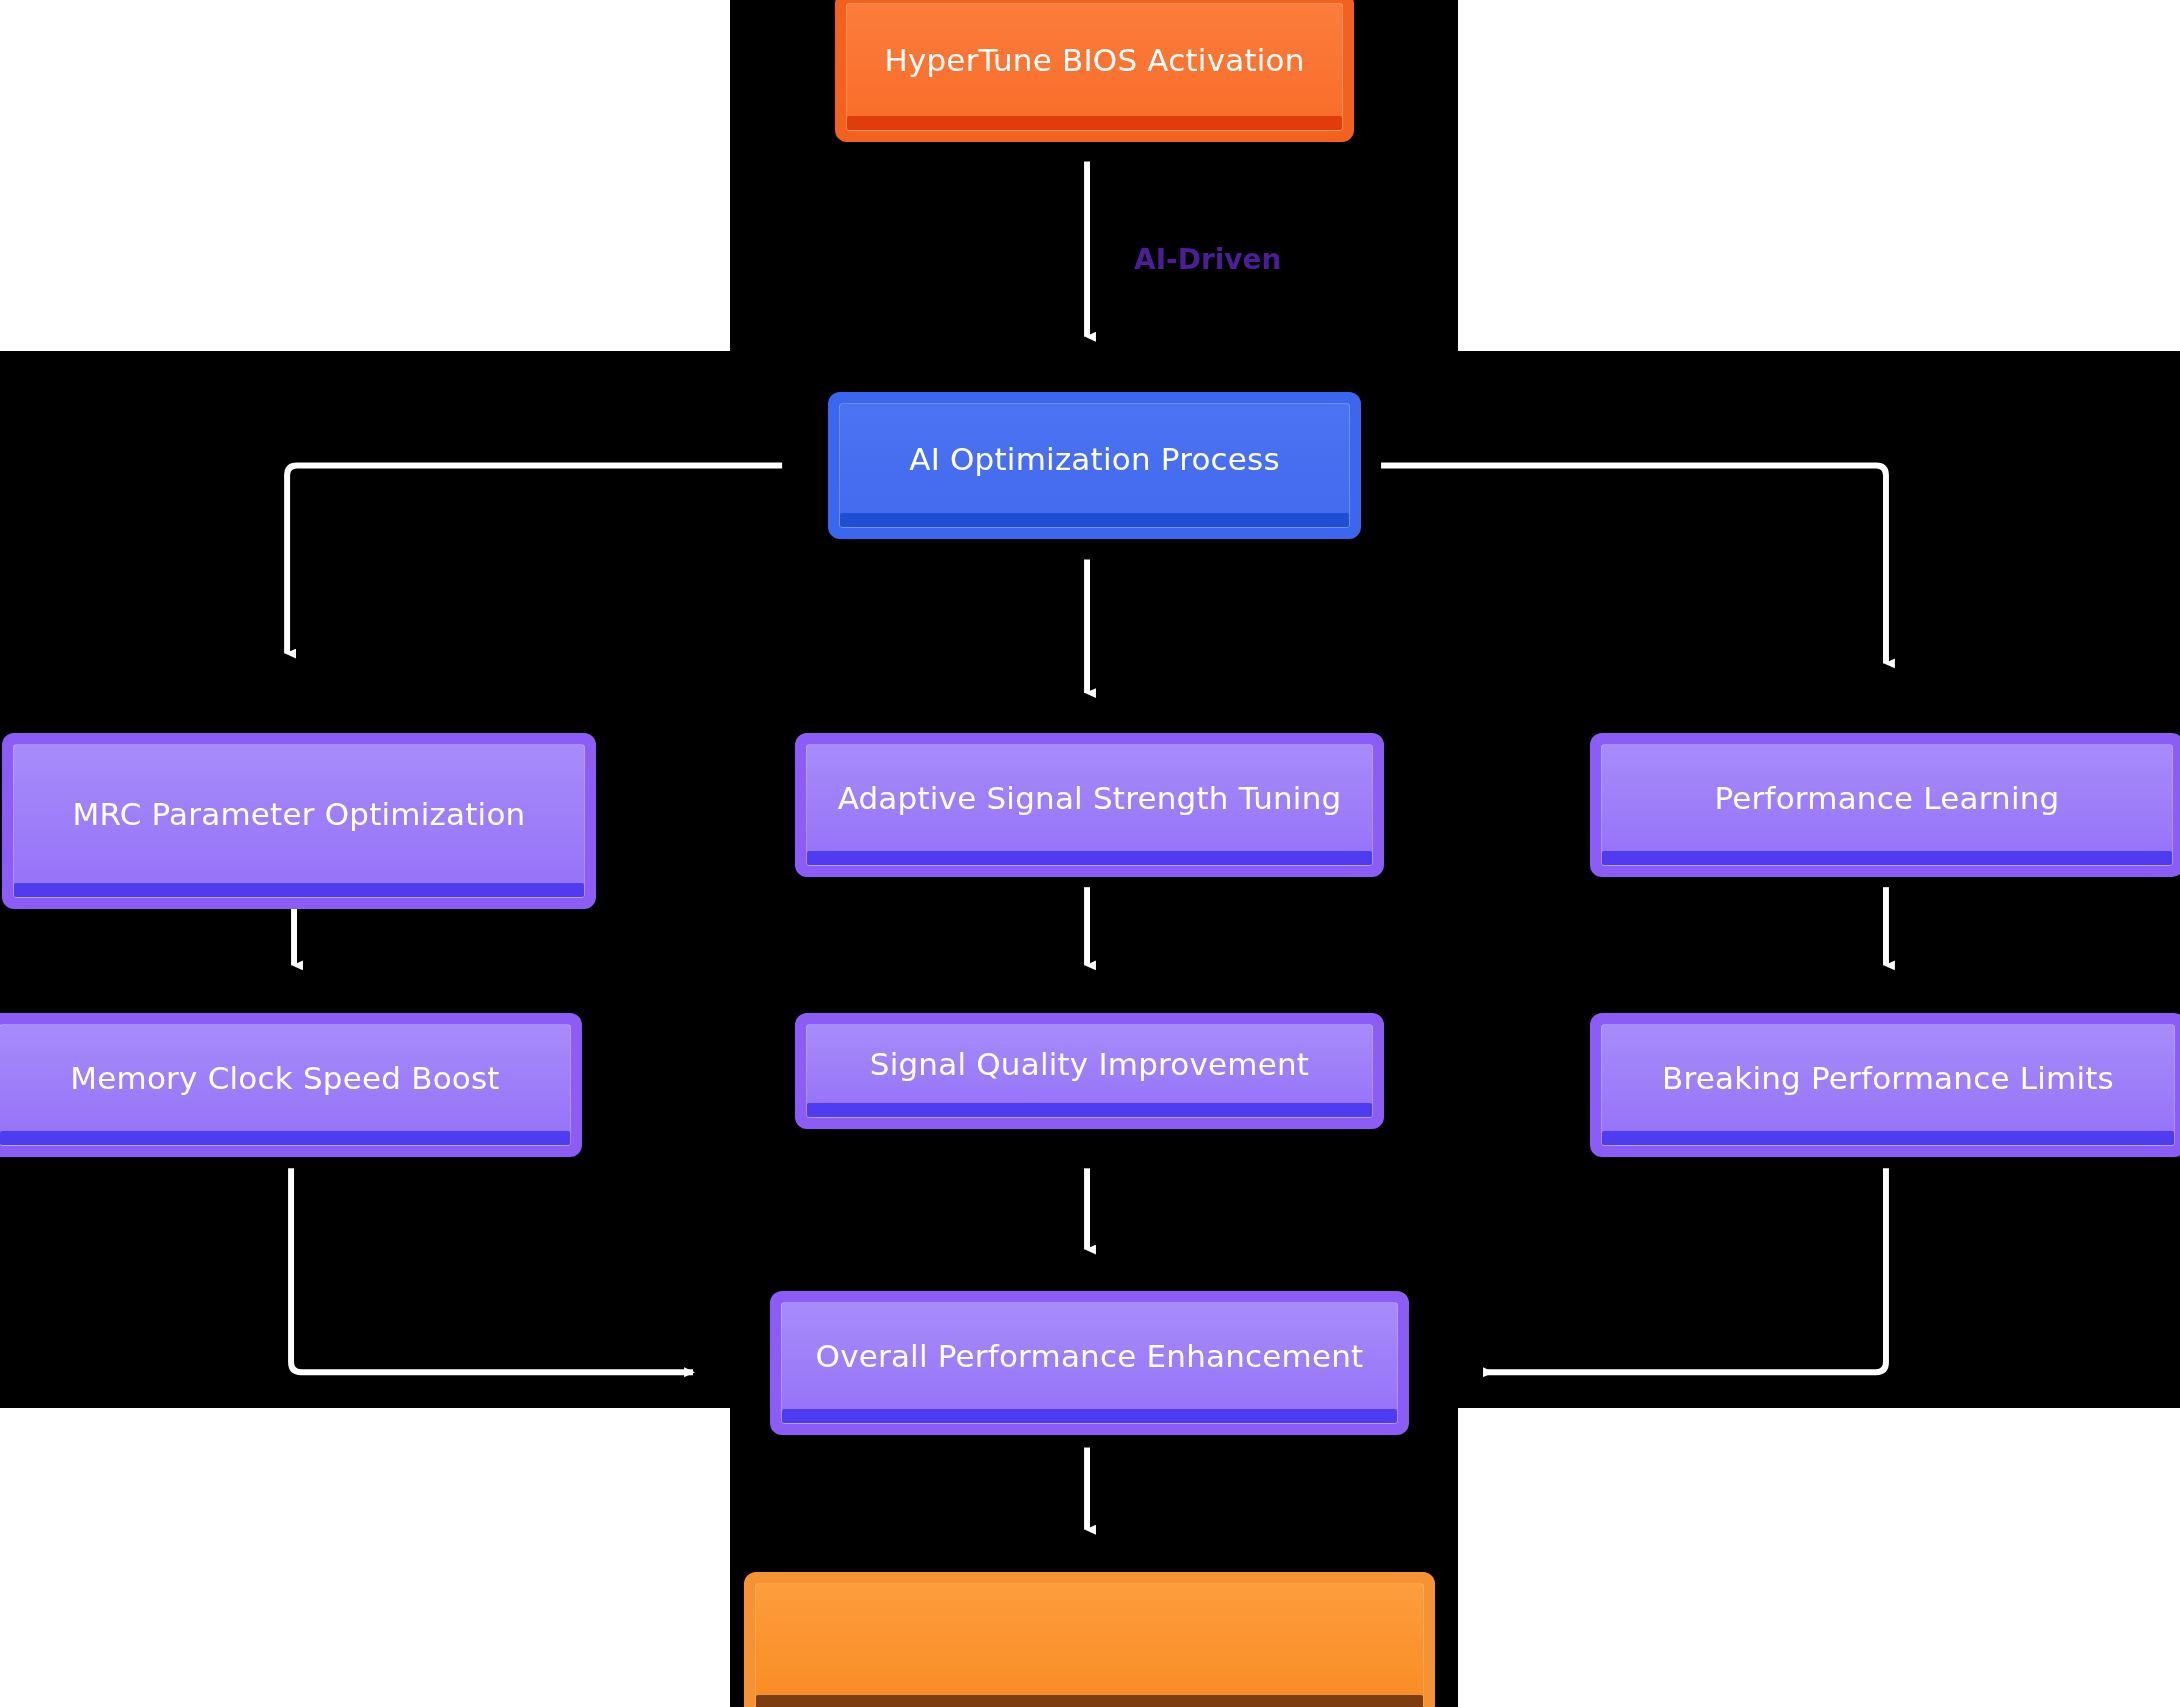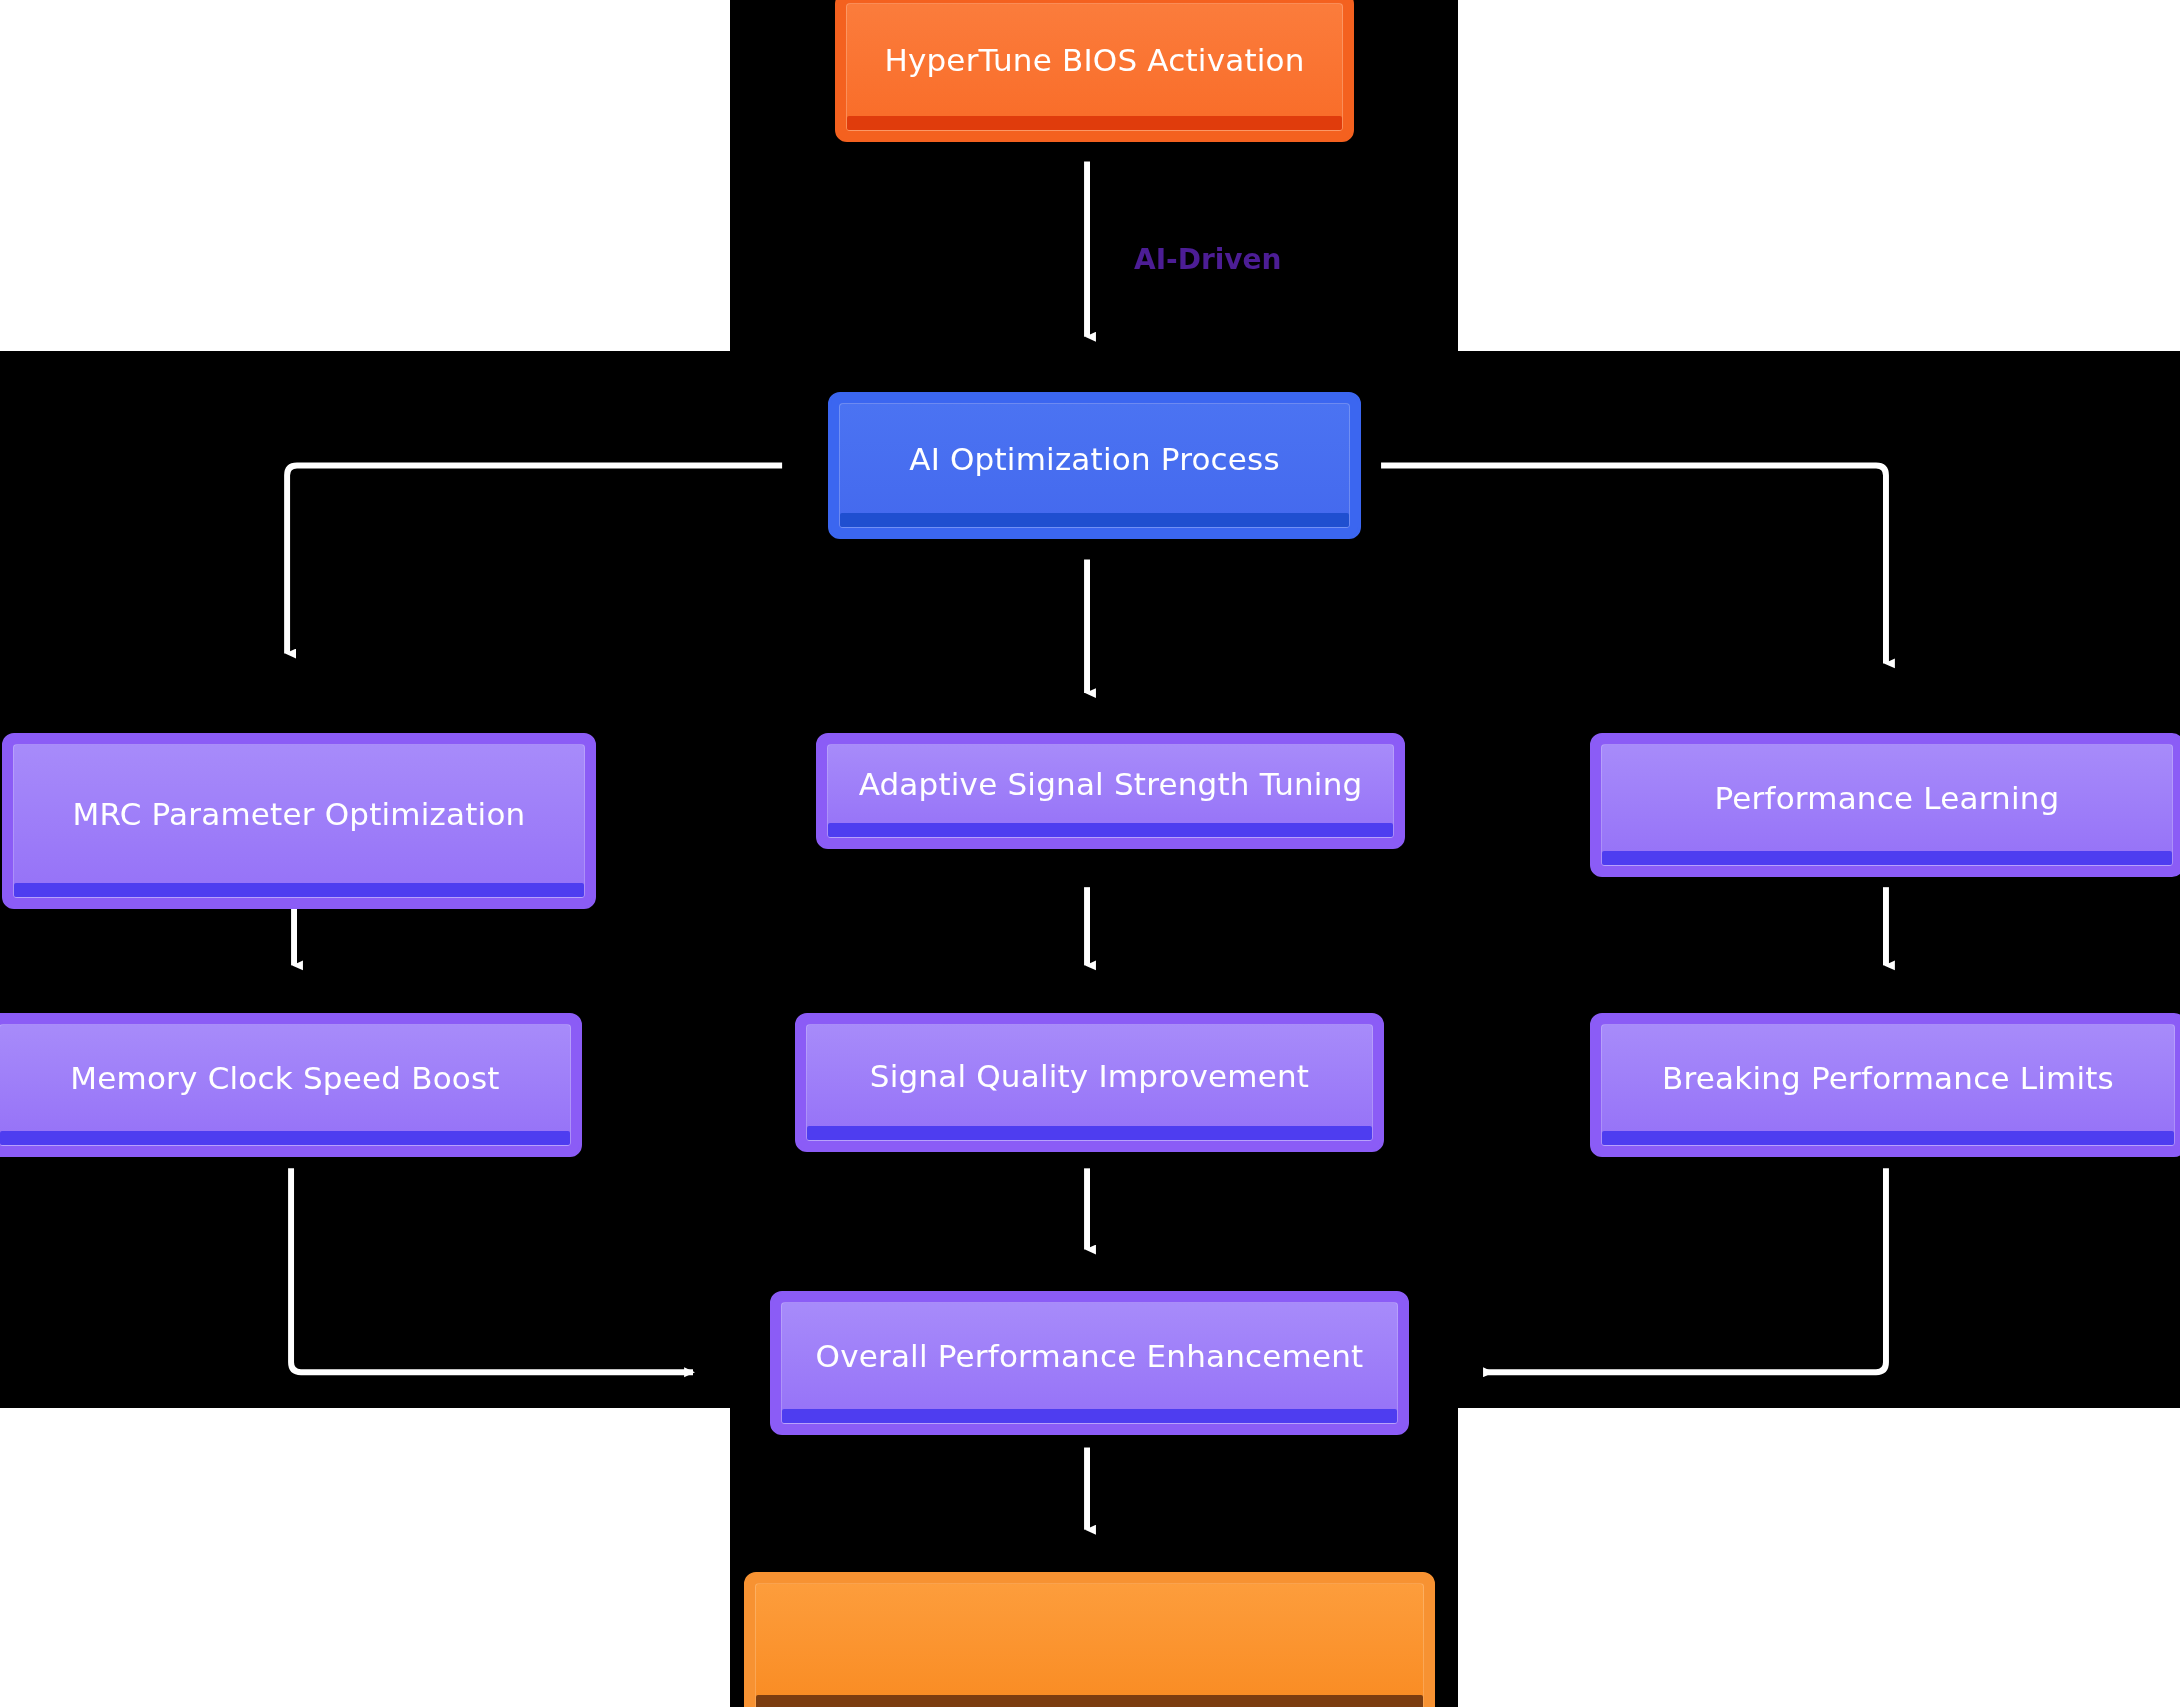--- a/index.html
+++ b/index.html
@@ -41,25 +41,25 @@
        border:1px solid rgba(255,255,255,0.22);}
   #node-ai .underbar{background:#1F4FD0;}
 
   
   .node-purple{background:#8B5CF6;border:3px solid #8B5CF6;}
   .node-purple .inner{background:linear-gradient(180deg,#A78BFA 0%,#9571F7 100%);
        border:1px solid rgba(255,255,255,0.20);}
   .node-purple .underbar{background:#4E3DF0;}
 
   #node-mrc{left:2px;top:733px;width:594px;height:176px;}
-  #node-adaptive{left:816px;top:733px;width:589px;height:116px;}
+  #node-adaptive{left:795px;top:733px;width:589px;height:144px;}
   #node-continuous{left:1590px;top:733px;width:594px;height:144px;}
 
   #node-clock{left:-12px;top:1013px;width:594px;height:144px;}
-  #node-signal{left:795px;top:1013px;width:589px;height:139px;padding-left:8px;}
+  #node-signal{left:795px;top:1013px;width:589px;height:116px;padding-left:8px;}
   #node-breaking{left:1590px;top:1013px;width:596px;height:144px;}
 
   #node-overall{left:770px;top:1291px;width:639px;height:144px;}
 
   
   #node-boost{left:744px;top:1572px;width:691px;height:149px;
        background:#F79232;border:3px solid #F79232;}
   #node-boost .inner{background:linear-gradient(180deg,#FD9D3C 0%,#F98B22 100%);
        border:1px solid rgba(255,255,255,0.20);}
   #node-boost .underbar{background:#7C3D10;}

